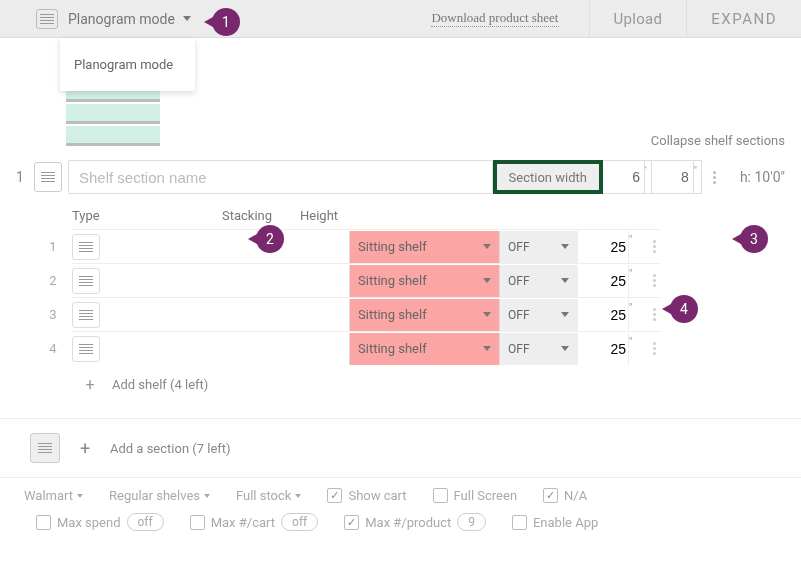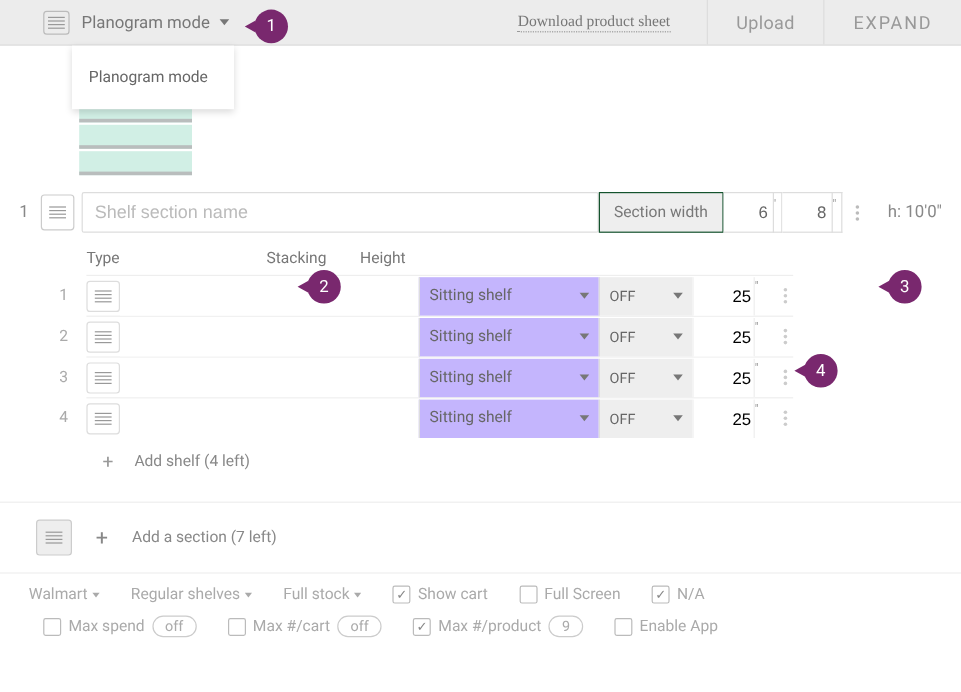--- a/index.html
+++ b/index.html
@@ -33,41 +33,41 @@
   .shelf-row-prev.top { height: 10px; background: transparent; border-bottom:3px solid #b9bdbd; margin-bottom:2px;}
   
   .collapse-link { position: absolute; right: 16px; bottom: 6px; color: #888; font-size: 13px; }
   
   
   .section-row { display:flex; align-items:center; gap:0; padding: 6px 16px 6px 10px; position:relative; }
   .section-num { width: 20px; text-align:center; color:#888; font-size:14px; }
   .section-icon { width: 28px; height: 30px; border:1px solid #ccc; border-radius:3px; display:flex; align-items:center; justify-content:center; background:#fff; margin-left:4px; }
   .section-name-input { flex:1; margin-left:6px; height:34px; border:1px solid #ddd; border-radius:2px; padding:0 10px; font-size:15px; color:#bbb; background:#fff; font-style:normal; }
   .section-name-input::placeholder { color:#bbb; }
-  .section-width-label { background:#eee; border:1px solid #14532d; height:34px; display:flex; align-items:center; padding:0 12px; font-size:13px; color:#777; }
+  .section-width-label { background:#eee; border:4px solid #14532d; height:34px; display:flex; align-items:center; padding:0 12px; font-size:13px; color:#777; }
   .dim-input { width:42px; height:34px; border:1px solid #ddd; border-left:none; text-align:right; padding-right:4px; font-size:14px; color:#666; }
   .dim-unit { height:34px; border:1px solid #ddd; border-left:none; display:flex; align-items:flex-start; padding:4px 4px 0 0; font-size:10px; color:#999; }
   .drag-handle { width:14px; display:flex; flex-direction:column; align-items:center; gap:2px; margin-left:6px; cursor:grab; }
   .drag-handle span { width:3px; height:3px; background:#bbb; border-radius:50%; }
   .height-display { margin-left:18px; color:#888; font-size:14px; }
   
   
   .shelf-table { margin-left: 72px; margin-right: 140px; position:relative; }
   .shelf-head { display:flex; padding: 8px 0 6px; color:#777; font-size:13px; }
   .col-desc { flex:1; padding-left:10px; }
   .col-type { width:150px; }
   .col-stack { width:78px; text-align:left; }
   .col-height { width:70px; text-align:left; }
   .col-handle { width:16px; }
   .shelf-row { display:flex; align-items:center; height:34px; border-top:1px solid #eee; }
   .shelf-row:last-of-type { border-bottom:1px solid #eee; }
   .row-num { width:18px; text-align:center; color:#aaa; font-size:13px; margin-left:-28px; margin-right:10px; }
   .row-icon { width:28px; height:26px; border:1px solid #ddd; border-radius:3px; display:flex; align-items:center; justify-content:center; background:#fff; }
   .row-desc-input { flex:1; height:32px; border:none; padding-left:8px; font-size:13px; }
-  .row-type { width:150px; height:32px; background:#c4b5fd; display:flex; align-items:center; padding:0 8px; justify-content:space-between; color:#666; font-size:13px; border-left:1px solid #ddd; }
+  .row-type { width:150px; height:32px; background:#fca5a5; display:flex; align-items:center; padding:0 8px; justify-content:space-between; color:#666; font-size:13px; border-left:1px solid #ddd; }
   .row-stack { width:78px; height:32px; background:#eee; display:flex; align-items:center; padding:0 8px; justify-content:space-between; color:#666; font-size:12px; border-left:1px solid #ddd; }
   .row-height { width:52px; height:32px; border:1px solid #eee; text-align:right; padding-right:2px; font-size:14px; background:#fff; border-top:none; border-bottom:none; }
   .row-height-unit { width:12px; font-size:10px; color:#999; align-self:flex-start; padding-top:4px; }
   .row-handle { width:14px; display:flex; flex-direction:column; align-items:center; gap:2px; margin-left:6px; }
   .row-handle span { width:3px; height:3px; background:#ccc; border-radius:50%; }
   
   .add-shelf { display:flex; align-items:center; gap:12px; padding:10px 0 10px 8px; color:#888; font-size:13px; }
   .plus { font-size:16px; color:#999; width:20px; text-align:center; }
   
   
@@ -115,20 +115,21 @@
   <div class="marker tail-l" style="top:8px; left:212px;">1</div>
 
   <div class="preview">
     <div class="shelf-preview">
       <div class="shelf-row-prev top"></div>
       <div class="shelf-row-prev"></div>
       <div class="shelf-row-prev"></div>
       <div class="shelf-row-prev"></div>
       <div class="shelf-row-prev"></div>
     </div>
+    <span class="collapse-link">Collapse shelf sections</span>
   </div>
 
   <div class="section-row">
     <div class="section-num">1</div>
     <div class="section-icon">
         <span class="icon-shelf"></span>
       </div>
     <input class="section-name-input" placeholder="Shelf section name" style="">
     <div class="section-width-label">Section width</div>
     <input class="dim-input" value="6" style="">

